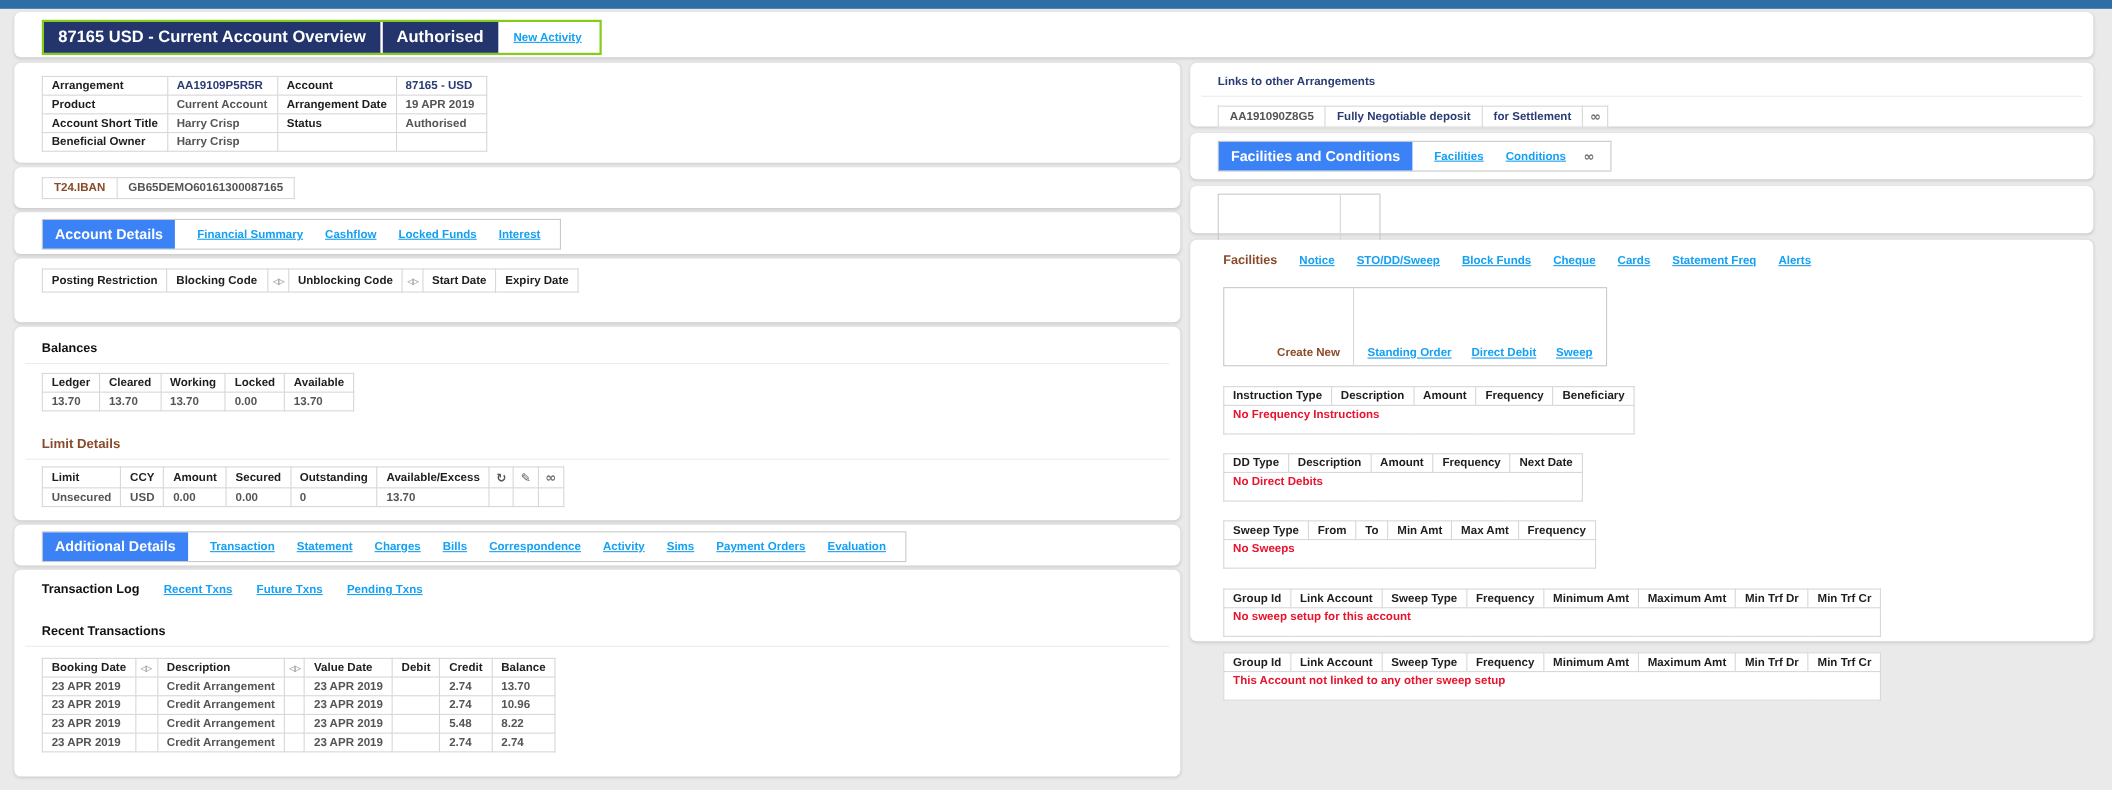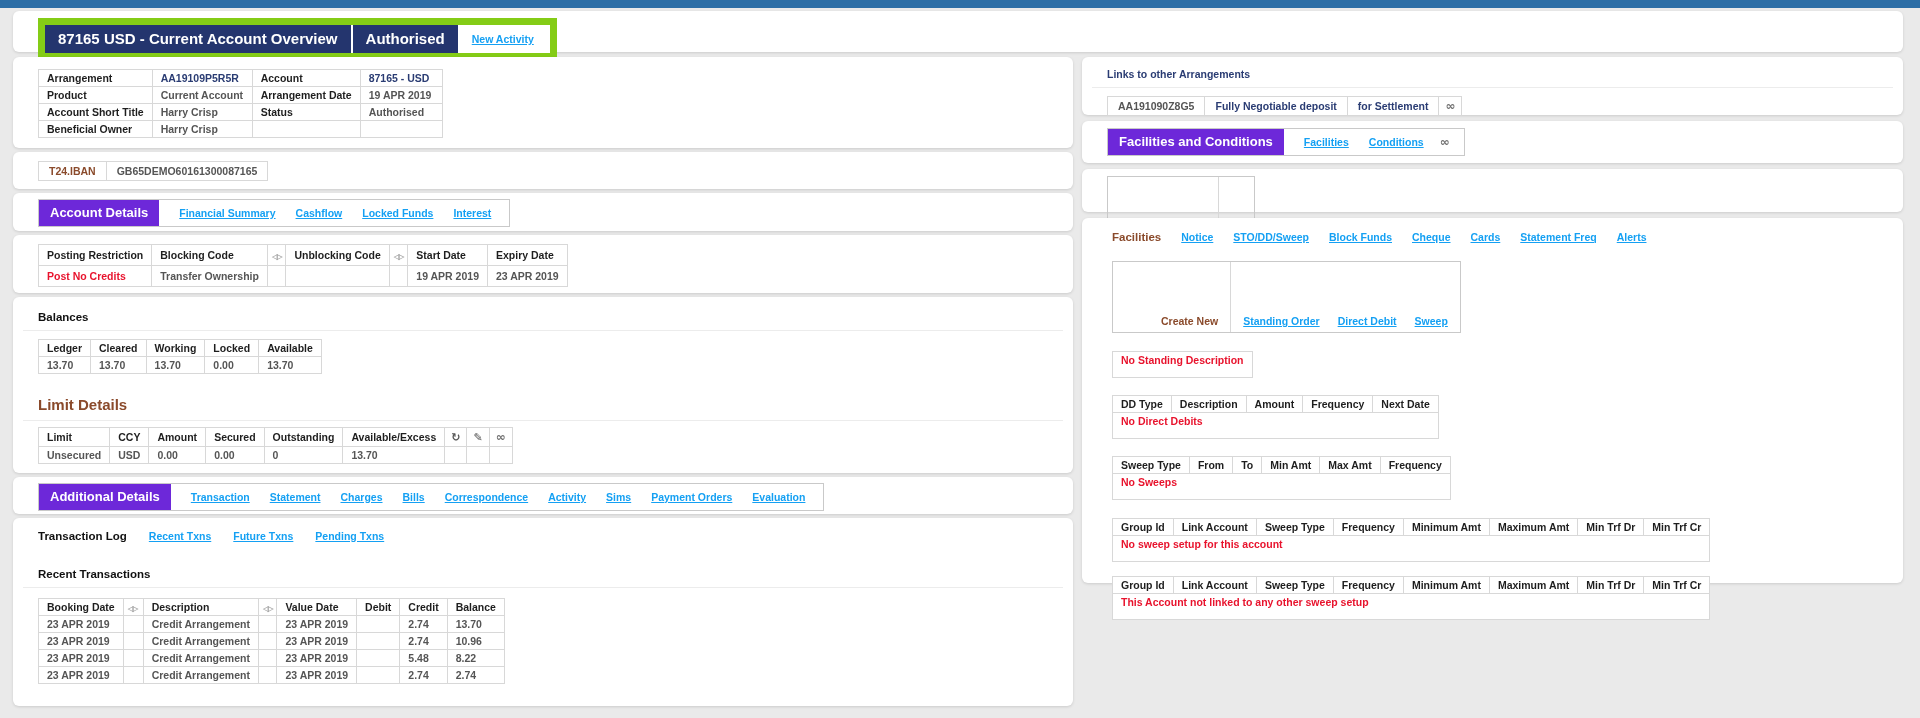--- a/index.html
+++ b/index.html
@@ -4,21 +4,21 @@
 <style>
   * { margin:0; padding:0; box-sizing:border-box; }
   html,body { width:1920px; height:718px; }
   body { font-family:"Liberation Sans", sans-serif; font-weight:700; background:#eaeaea; overflow:hidden; }
   .page { width:1920px; height:718px; position:relative; background:#eaeaea; }
   .topbar { height:8px; background:#2d6ea6; }
 
   .card { background:#fff; border-radius:6px; box-shadow:0 1px 3px rgba(0,0,0,.13); }
 
   .title-card { margin:3px 17px 0 13px; height:41px; padding:7px 0 0 25px; }
-  .hdr-wrap { display:inline-flex; align-items:stretch; border:7px solid #84cc16; background:#fff; }
+  .hdr-wrap { display:inline-flex; align-items:stretch; border:2px solid #84cc16; background:#fff; }
   .hdr-navy { background:#24356e; color:#fff; font-size:15px; padding:5px 13px 6px 13px; white-space:nowrap; }
   .hdr-sep { width:2px; background:#fff; }
   .hdr-link { display:flex; align-items:center; padding:0 16px 0 14px; }
 
   .cols { margin:5px 17px 0 13px; display:flex; gap:9px; align-items:flex-start; }
   .col-left { width:1060px; min-width:1060px; display:flex; flex-direction:column; gap:4px; }
   .col-right { flex:1; display:flex; flex-direction:column; gap:6px; }
 
   .link { color:#14a0f3; text-decoration:underline; font-size:10.5px; font-weight:700; white-space:nowrap; cursor:pointer; }
   .navy { color:#2a3c73; }
@@ -32,21 +32,21 @@
   .tbl { border:1px solid #c6c6c6; }
   .tbl th { color:#1e1e1e; }
   .num { text-align:right; }
   .sortc { padding:2px 4px !important; }
   .sort-icon { font-size:7.5px; color:#a8a8a8; letter-spacing:-1px; cursor:pointer; }
   .iconc { padding:2px 6px !important; text-align:center !important; }
   .icn { font-family:"DejaVu Sans", sans-serif; font-size:11px; color:#555; cursor:pointer; font-weight:700; }
   .binoc { font-family:"DejaVu Sans", sans-serif; font-size:12px; color:#6e6e6e; font-weight:700; cursor:pointer; }
 
   .sec { display:inline-flex; align-items:center; border:1px solid #c9c9c9; background:#fff; }
-  .sec-title { background:#6d28d9; color:#fff; font-size:13px; padding:5px 11px 6px 11px; white-space:nowrap; }
+  .sec-title { background:#3b82f6; color:#fff; font-size:13px; padding:5px 11px 6px 11px; white-space:nowrap; }
   .sec .link { margin-left:20px; }
   .sec .pad-r { margin-right:18px; }
 
   .h-black { font-size:11.5px; color:#111; }
   .rule { border:0; border-top:1px solid #ececec; margin:7px -15px 0 -15px; }
 
   .card-arr { height:91px; padding:12px 25px; }
   .card-iban { height:37px; padding:9px 25px; }
   .card-acct { height:38px; padding:6px 25px; }
   .card-post { height:58px; padding:9px 25px; }
@@ -150,29 +150,20 @@
           <tbody>
               <tr>
             <th style="width:88px;padding:4px 8px">Posting Restriction</th>
             <th style="width:92px">Blocking Code</th>
             <th class="sortc"><span class="sort-icon">◁▷</span></th>
             <th style="width:92px">Unblocking Code</th>
             <th class="sortc"><span class="sort-icon">◁▷</span></th>
             <th style="width:60px">Start Date</th>
             <th style="width:60px">Expiry Date</th>
           </tr>
-          <tr>
-            <td class="red" style="padding:4px 8px">Post No Credits</td>
-            <td class="val">Transfer Ownership</td>
-            <td></td>
-            <td></td>
-            <td></td>
-            <td class="val num">19 APR 2019</td>
-            <td class="val num">23 APR 2019</td>
-          </tr>
         </tbody>
           </table>
       </div>
 
       <div class="card card-bal">
         <div class="h-black">Balances</div>
         <div class="rule"></div>
         <table class="tbl mt8">
           <tbody>
               <tr>
@@ -185,21 +176,21 @@
           <tr>
             <td class="val num">13.70</td>
             <td class="val num">13.70</td>
             <td class="val num">13.70</td>
             <td class="val num">0.00</td>
             <td class="val num">13.70</td>
           </tr>
         </tbody>
           </table>
 
-        <div class="brown mt22" style="font-size:15px">Limit Details</div>
+        <div class="brown mt22" style="font-size:12px">Limit Details</div>
         <div class="rule"></div>
         <table class="tbl mt6">
           <tbody>
               <tr>
             <th class="navy" style="width:62px">Limit</th>
             <th class="navy" style="width:34px">CCY</th>
             <th class="navy num" style="width:50px">Amount</th>
             <th class="navy num" style="width:52px">Secured</th>
             <th class="navy num" style="width:68px">Outstanding</th>
             <th class="navy num" style="width:92px">Available/Excess</th>
@@ -356,22 +347,29 @@
           <div class="btn-div"></div>
           <div class="btn-cell" style="gap:18px">
             <span class="link">Standing Order</span>
             <span class="link">Direct Debit</span>
             <span class="link">Sweep</span>
           </div>
         </div>
 
         <table class="tbl mt18">
           <tbody>
-          <tr>
-            <td class="red empty-cell" colspan="5">No Standing Description</td>
+              <tr>
+            <th>Instruction Type</th>
+            <th>Description</th>
+            <th>Amount</th>
+            <th>Frequency</th>
+            <th>Beneficiary</th>
+          </tr>
+          <tr>
+            <td class="red empty-cell" colspan="5">No Frequency Instructions</td>
           </tr>
         </tbody>
           </table>
 
         <table class="tbl mt17">
           <tbody>
               <tr>
             <th>DD Type</th>
             <th>Description</th>
             <th>Amount</th>

